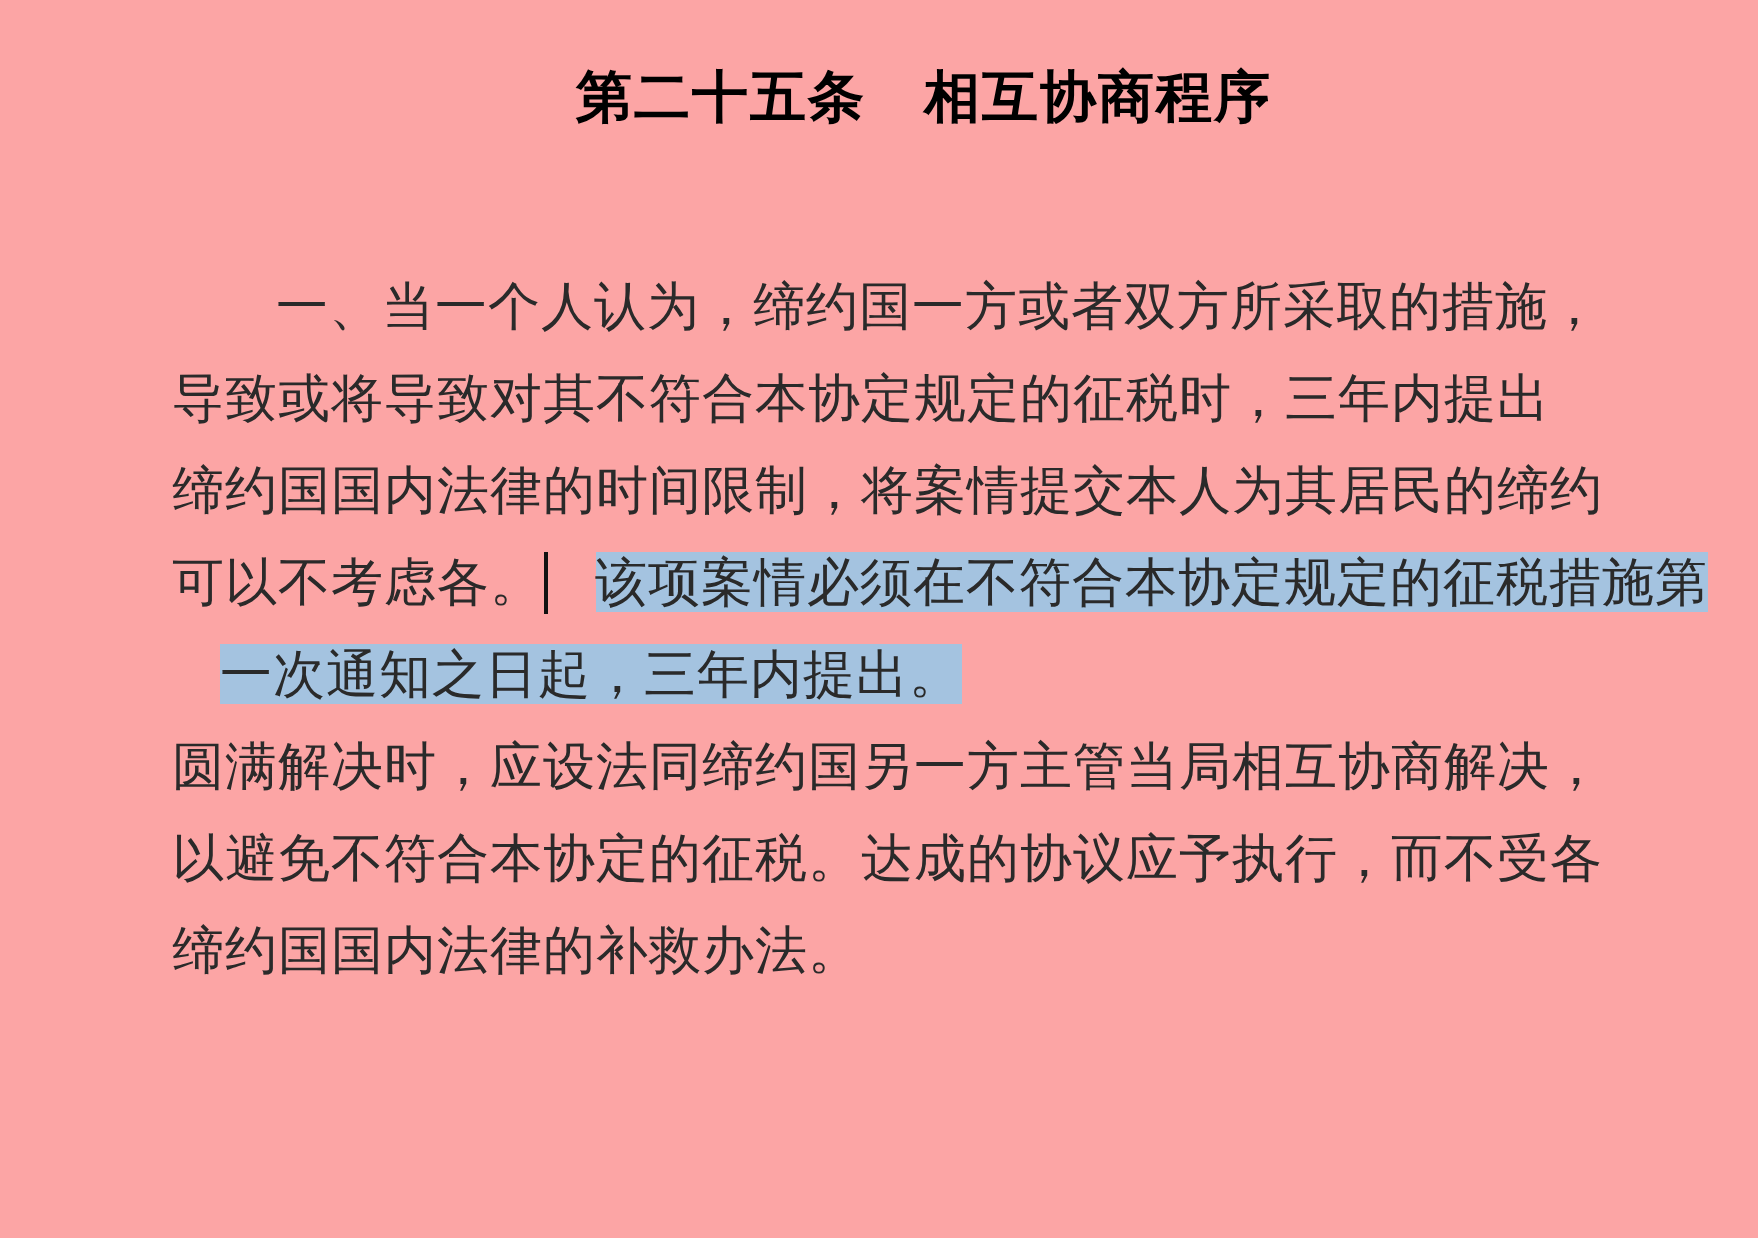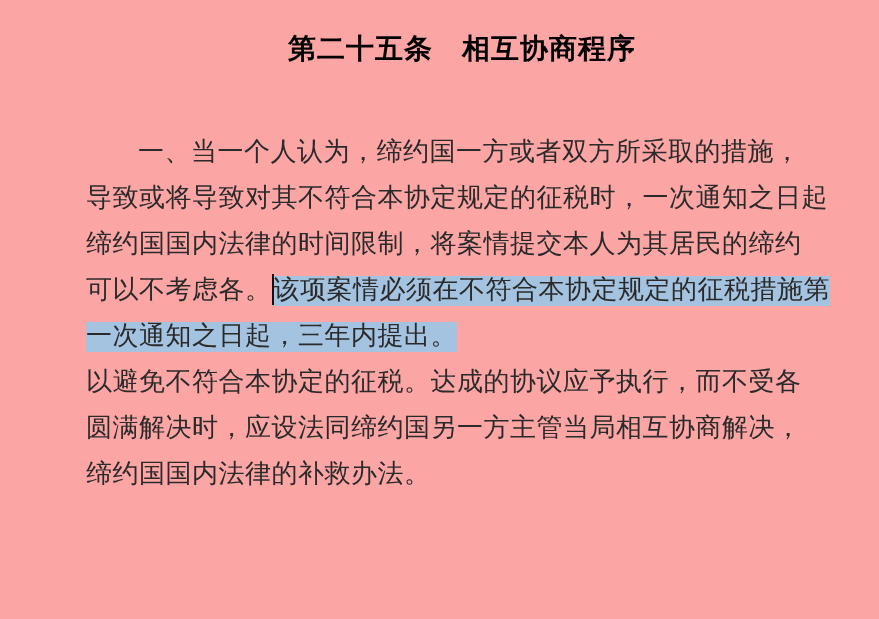--- a/index.html
+++ b/index.html
@@ -30,51 +30,51 @@
     font-size: 28px;
     line-height: 38px;
     letter-spacing: 1px;
     color: var(--title-ink);
   }
   .body {
     position: absolute;
     left: 86px;
     top: 130px;
     width: 745px;
-    font-family: Liberation Mono, monospace;
+    font-family: Liberation Sans, sans-serif;
     font-size: 26px;
     letter-spacing: 0.5px;
     color: var(--ink);
   }
   .line {
     height: 46px;
     line-height: 46px;
     white-space: nowrap;
   }
   .line.indent {
     text-indent: 52px;
   }
   .seg { background: transparent; }
-  .seg.hl { background: var(--sel); }
+  .seg.hl { background: var(--sel); margin-left: 24px; }
   .caret {
     display: inline-block;
     width: 2px;
     height: 31px;
     background: var(--caret);
     vertical-align: -7px;
   }
 </style>
 </head>
 <body>
 
 <div class="page" style="--sel: #a4c3e0; --ink: #2a2a2a; --title-ink: #000000; --caret: #111111; background: #fca5a5; padding-left: 45px;">
   <h1 class="title">第二十五条　相互协商程序</h1>
   <div class="body">
       <div class="line indent"><span class="seg">一、当一个人认为，缔约国一方或者双方所采取的措施，</span></div>
-      <div class="line"><span class="seg">导致或将导致对其不符合本协定规定的征税时，一次通知之日起</span></div>
+      <div class="line"><span class="seg">导致或将导致对其不符合本协定规定的征税时，三年内提出</span></div>
       <div class="line"><span class="seg">缔约国国内法律的时间限制，将案情提交本人为其居民的缔约</span></div>
       <div class="line"><span class="seg">可以不考虑各。</span><span class="caret"></span><span class="seg hl">该项案情必须在不符合本协定规定的征税措施第</span></div>
       <div class="line"><span class="seg hl">一次通知之日起，三年内提出。</span></div>
+      <div class="line"><span class="seg">圆满解决时，应设法同缔约国另一方主管当局相互协商解决，</span></div>
       <div class="line"><span class="seg">以避免不符合本协定的征税。达成的协议应予执行，而不受各</span></div>
-      <div class="line"><span class="seg">圆满解决时，应设法同缔约国另一方主管当局相互协商解决，</span></div>
       <div class="line"><span class="seg">缔约国国内法律的补救办法。</span></div>
     </div>
 </div>
 
 </body></html>

